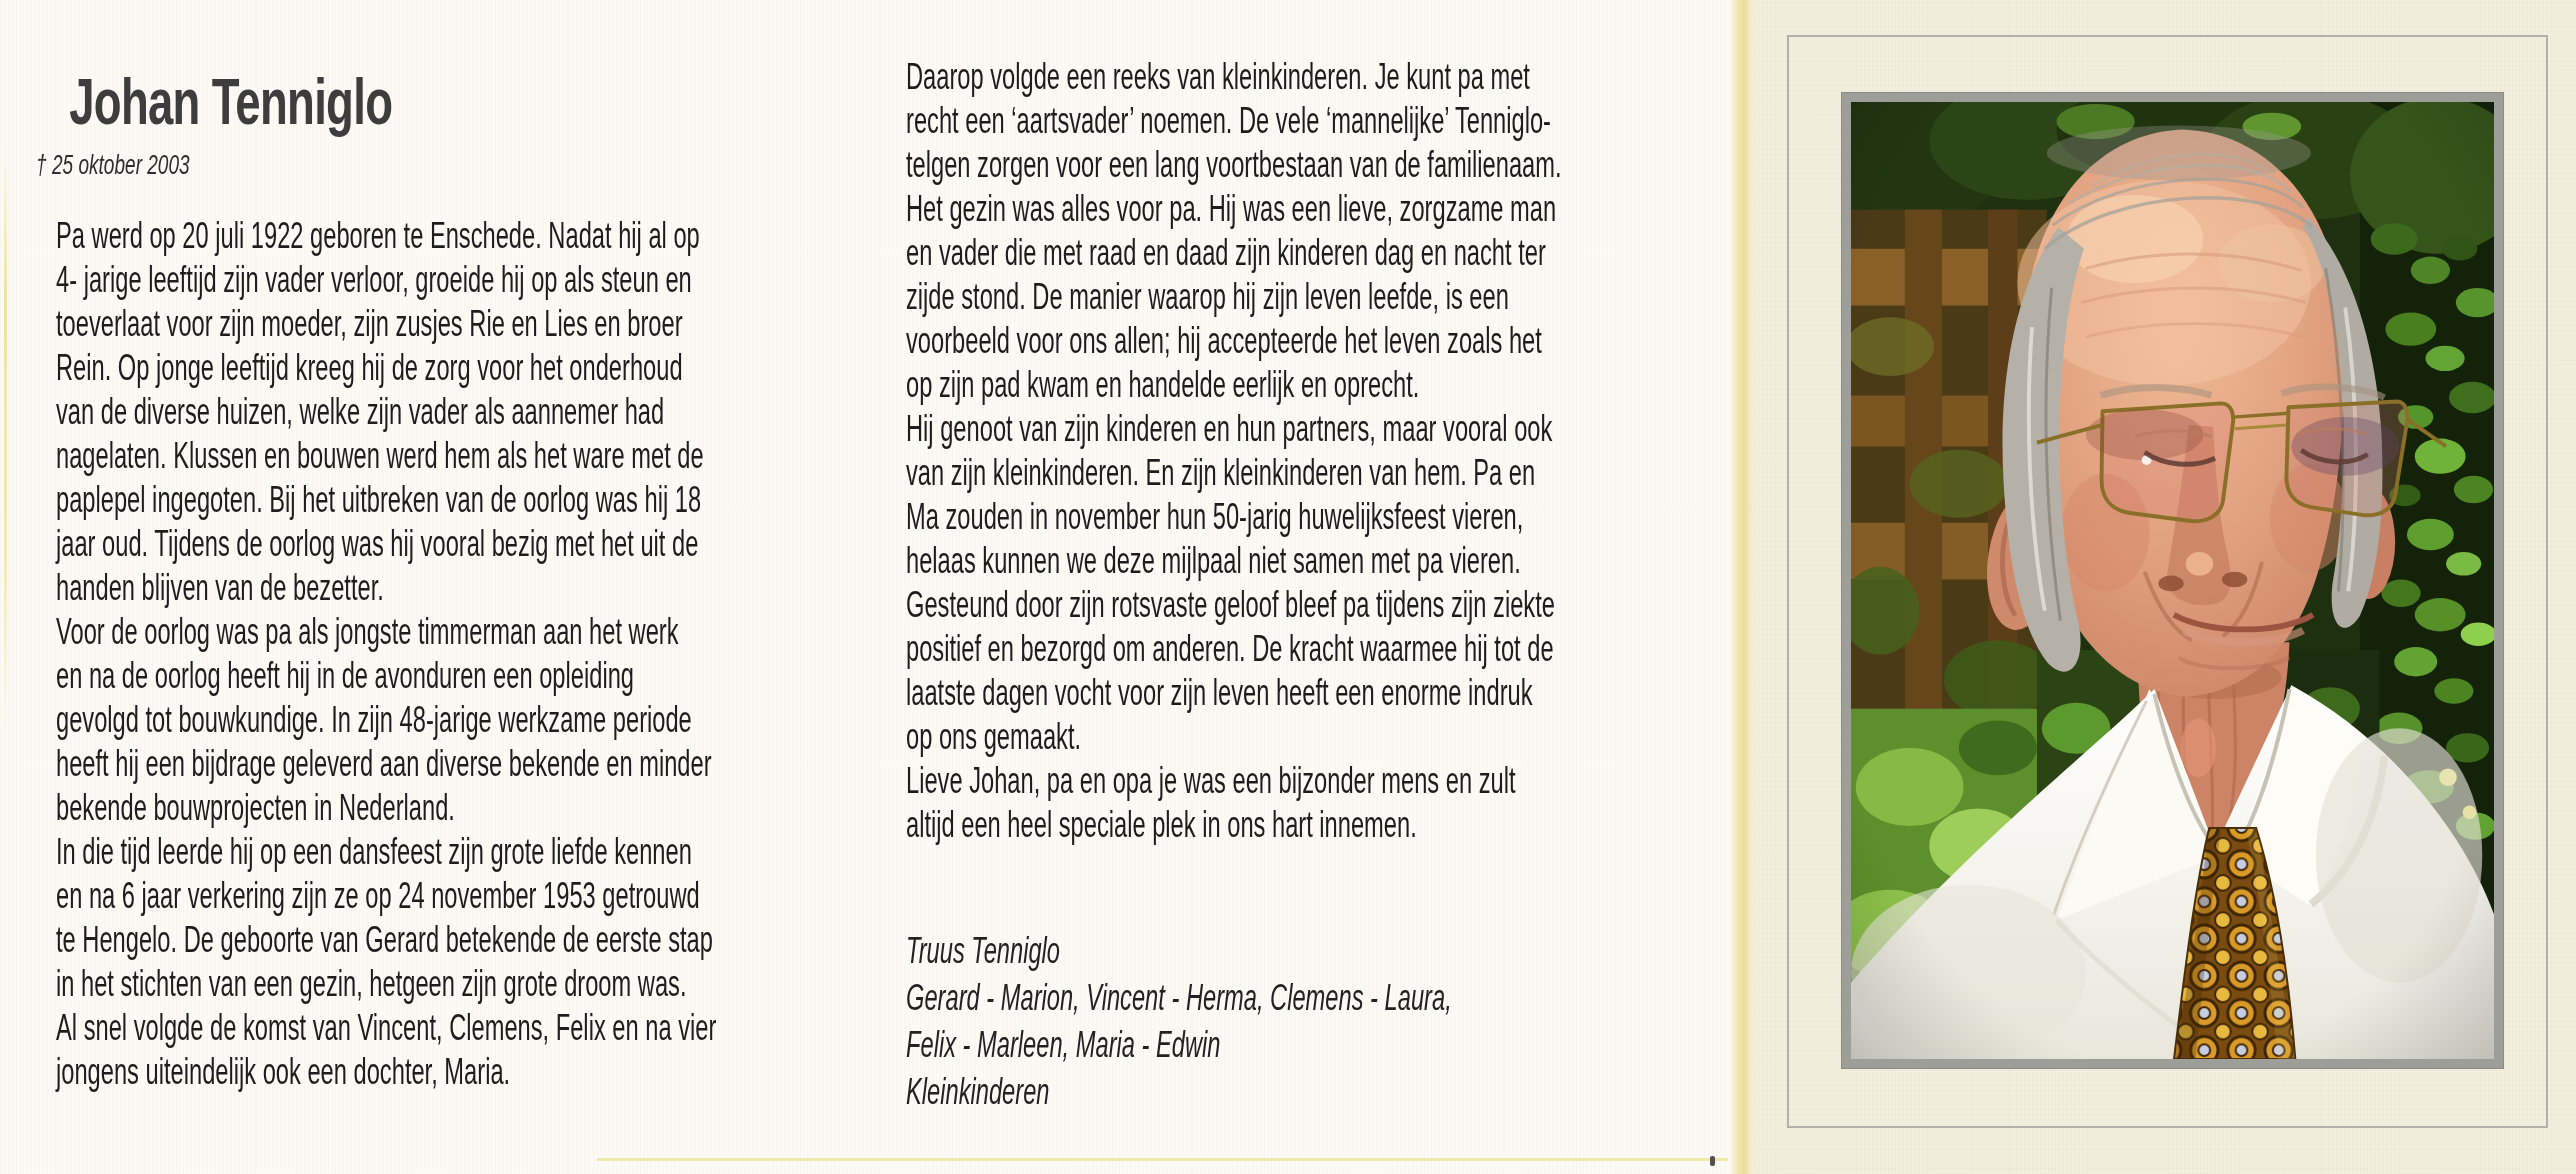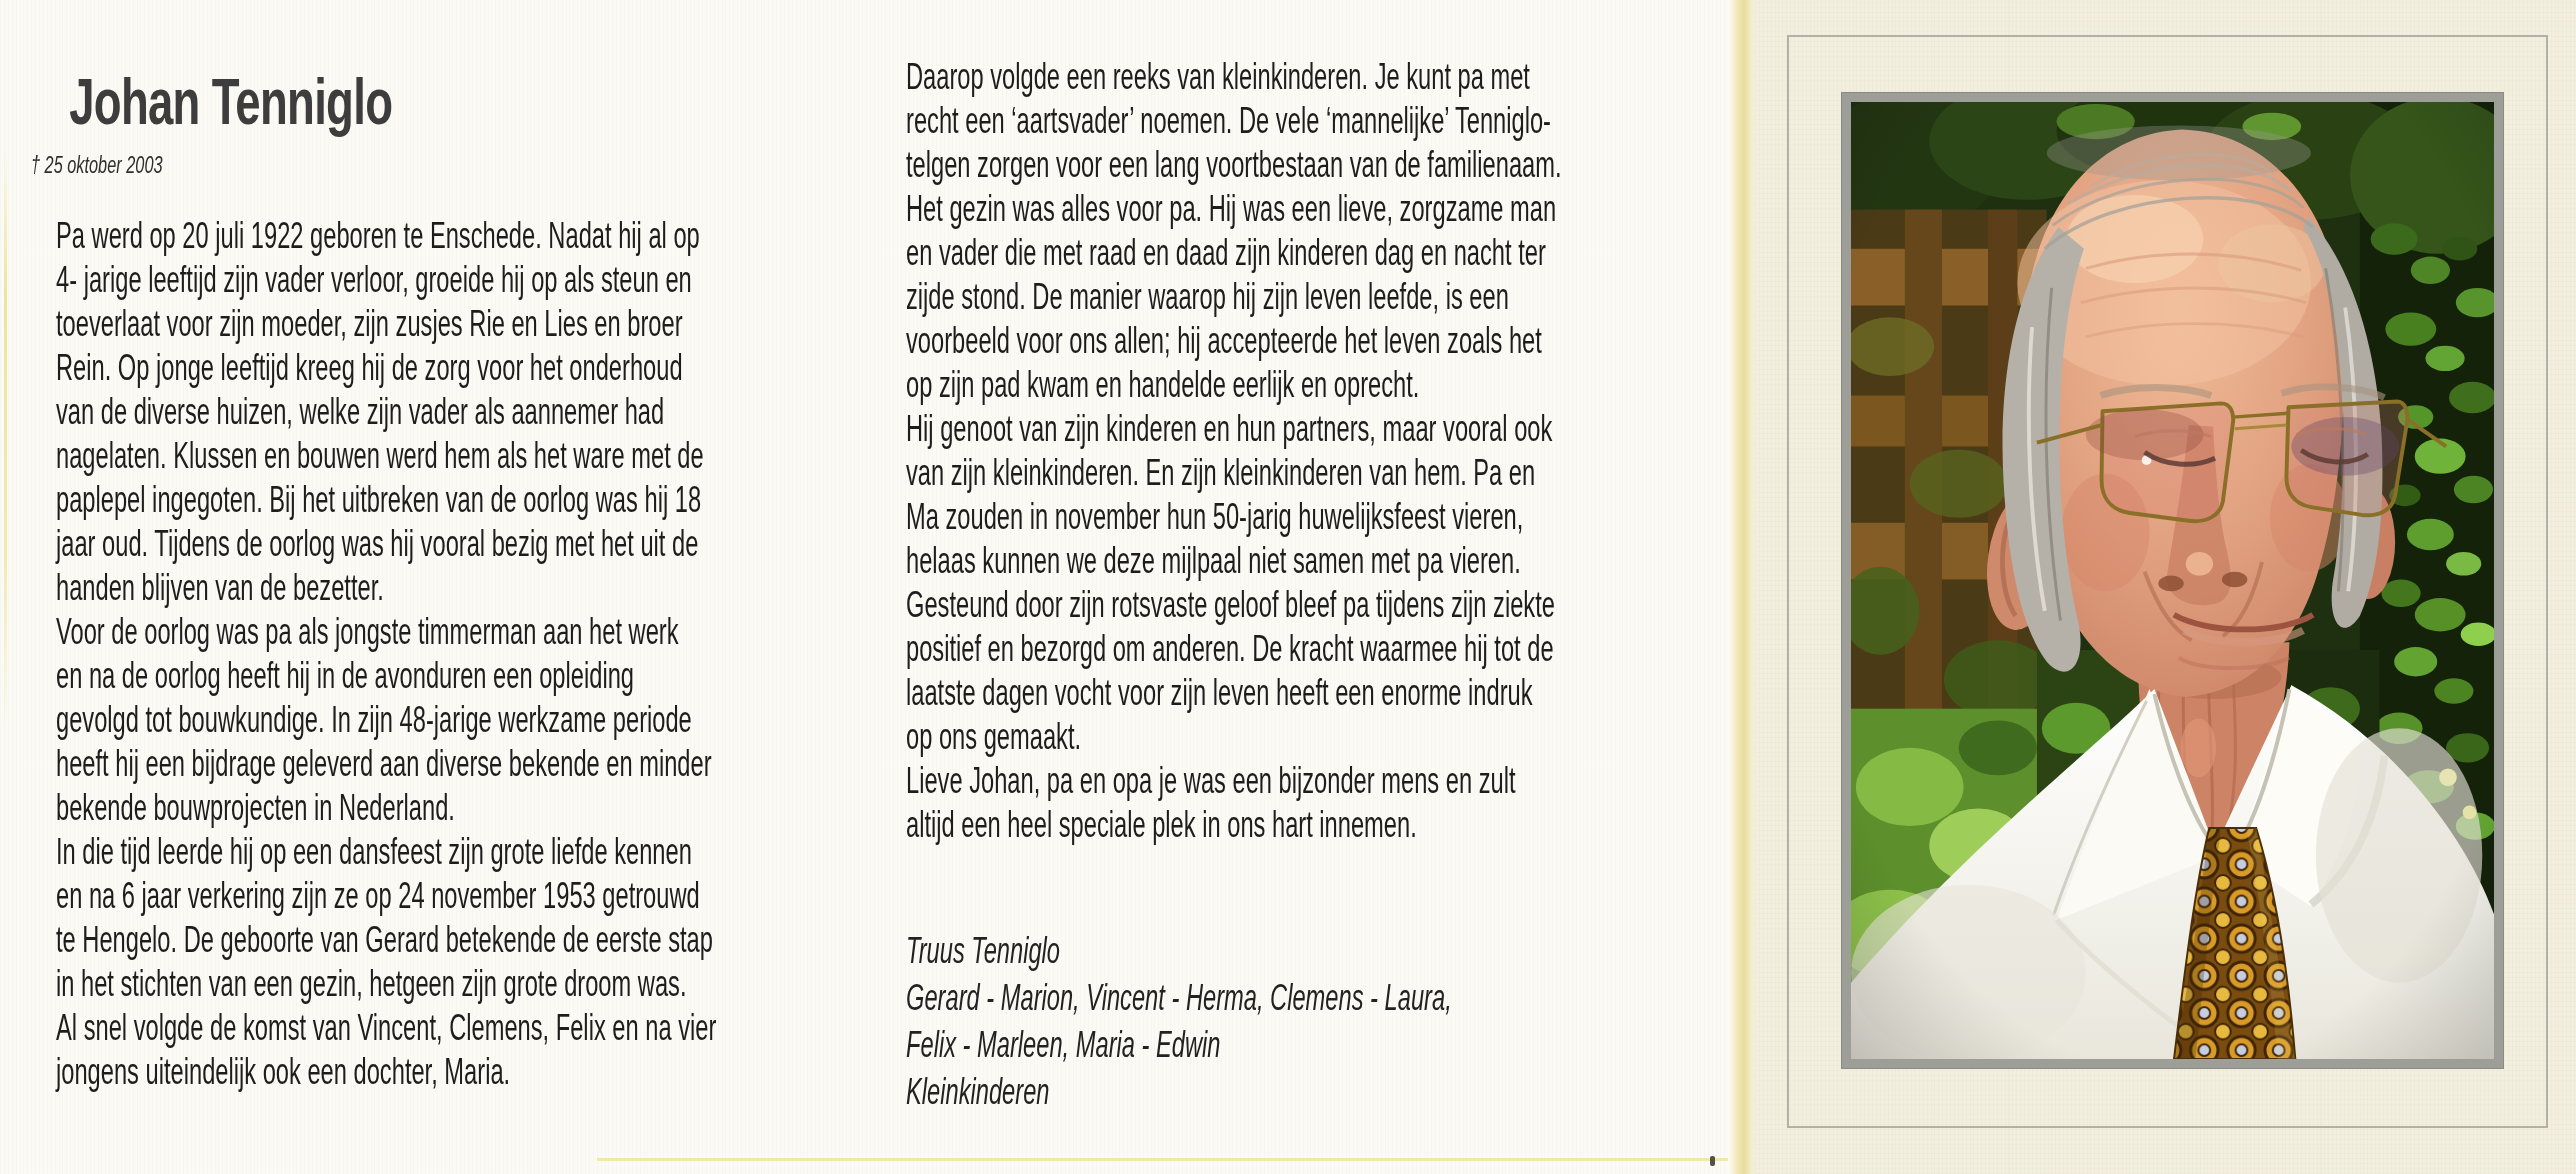--- a/index.html
+++ b/index.html
@@ -8,21 +8,21 @@
 
   
   .page-left{position:absolute;left:0;top:0;width:1734px;height:1174px;background:#fbfaf5;
     background-image:repeating-linear-gradient(90deg, rgba(120,110,80,0.03) 0 1px, rgba(0,0,0,0) 1px 3.9px);}
   .page-edge-line{position:absolute;left:3.9px;top:147px;width:2.9px;height:587px;
     background:linear-gradient(180deg, rgba(238,228,160,0), #eee4a0 25%, #f2e9b5 70%, rgba(238,228,160,0));}
 
   .obit-header{position:absolute;left:0;top:57px;width:861px;text-align:left;color:#3d3d3d;margin-top:8px;}
   .title{font-size:65px;font-weight:bold;line-height:74px;white-space:nowrap;}
   .title .sq{display:inline-block;transform:scaleX(0.70);transform-origin:50% 50%;letter-spacing:-1px;}
-  .date{font-size:24px;font-style:italic;line-height:43px;color:#2e2e2e;white-space:nowrap;margin-top:3.9px;}
+  .date{font-size:28px;font-style:italic;line-height:43px;color:#2e2e2e;white-space:nowrap;margin-top:3.9px;}
   .date .sq{display:inline-block;transform:scaleX(0.68);transform-origin:50% 50%;}
 
   .col{position:absolute;width:1252px;transform:scaleX(0.64);transform-origin:0 0;
        font-size:37px;line-height:44px;color:#1d1d1d;}
   .col .line{height:44px;white-space:nowrap;}
   .col1{left:56px;top:214px;}
   .col2{left:906px;top:55px;}
   .sig{position:absolute;left:906px;top:927px;width:1252px;transform:scaleX(0.64);transform-origin:0 0;
        font-size:37px;line-height:47px;font-style:italic;color:#222222;}
   .sig .line{height:47px;white-space:nowrap;}

